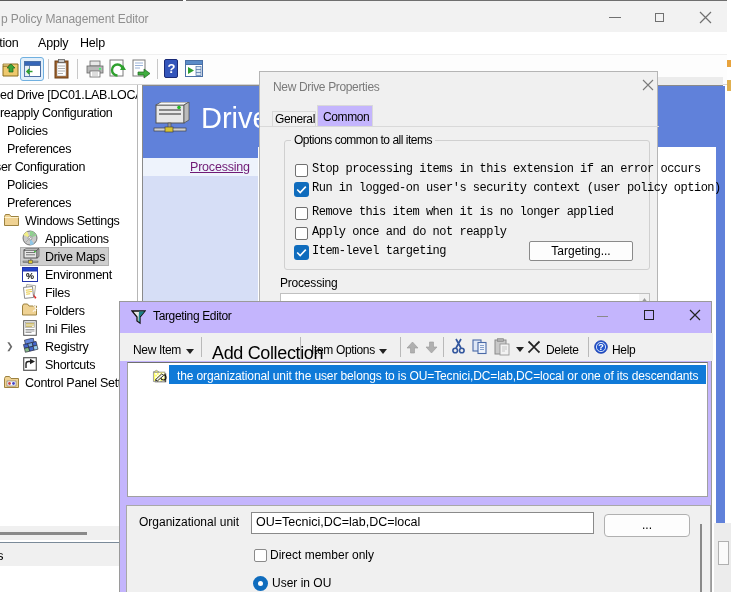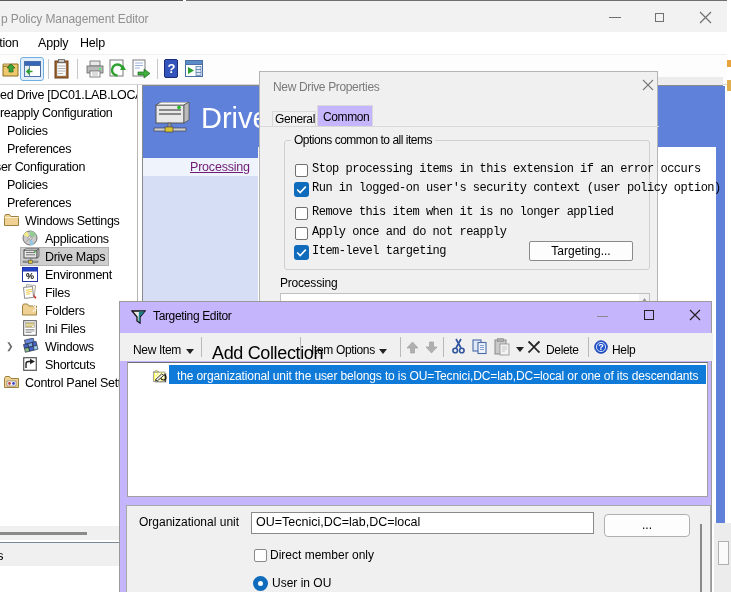--- a/index.html
+++ b/index.html
@@ -165,21 +165,21 @@
         <g transform="rotate(-14 8 8)">
         <rect x="2" y="5" width="4.5" height="4" fill="#4466cc" stroke="#223" stroke-width="0.6"></rect>
         <rect x="6.5" y="5" width="4.5" height="4" fill="#77aadd" stroke="#223" stroke-width="0.6"></rect>
         <rect x="11" y="5" width="4" height="4" fill="#4466cc" stroke="#223" stroke-width="0.6"></rect>
         <rect x="2" y="9" width="4.5" height="4" fill="#88bb88" stroke="#223" stroke-width="0.6"></rect>
         <rect x="6.5" y="9" width="4.5" height="4" fill="#4466cc" stroke="#223" stroke-width="0.6"></rect>
         <rect x="11" y="9" width="4" height="4" fill="#99ccee" stroke="#223" stroke-width="0.6"></rect>
         <rect x="4" y="1" width="9" height="4" fill="#6688dd" stroke="#223" stroke-width="0.6"></rect>
         </g>
       </svg>
-      <div class="abs" style="left:45px;top:252px;"><span class="tl">Windows</span></div>
+      <div class="abs" style="left:45px;top:252px;"><span class="tl">Registry</span></div>
       <svg class="abs" style="left:23px;top:272px;" width="14" height="14" viewBox="0 0 14 14">
         <rect x="0.7" y="0.7" width="12.6" height="12.6" fill="#fff" stroke="#555" stroke-width="1.2"></rect>
         <path d="M3,11 L3,7 Q3,4.5 5.5,4.5 L8,4.5" fill="none" stroke="#222" stroke-width="1.4"></path>
         <path d="M7,1.8 L12,4.5 L7,7.2 Z" fill="#222" transform="rotate(0 9 4.5)"></path>
       </svg>
       <div class="abs" style="left:45px;top:270px;"><span class="tl">Shortcuts</span></div>
       <svg class="abs" style="left:4px;top:291px;" width="15" height="12" viewBox="0 0 15 12">
           <path d="M0.5,2.5 L0.5,11.5 L14.5,11.5 L14.5,2.5 L7,2.5 L5.5,0.5 L1.5,0.5 Z" fill="#efd293" stroke="#9c8240"></path>
           <rect x="3" y="5" width="9" height="5" fill="#fff" stroke="#666" stroke-width="0.6"></rect>
           <circle cx="5.5" cy="7.5" r="1.4" fill="#cc4444"></circle>

